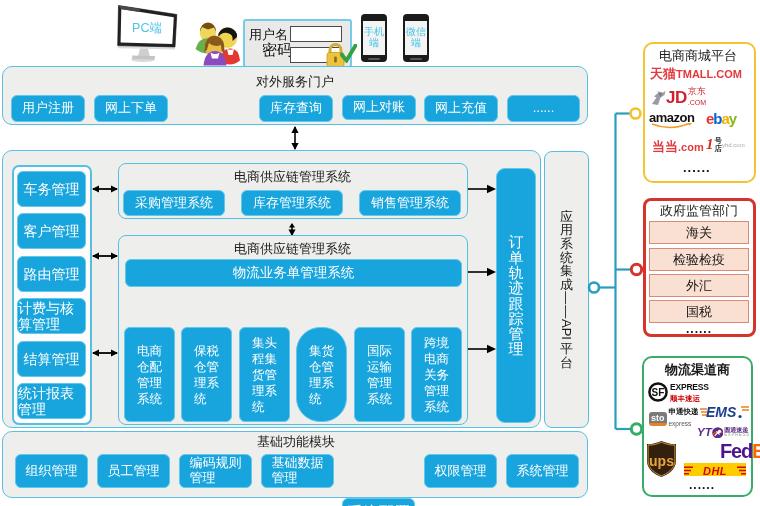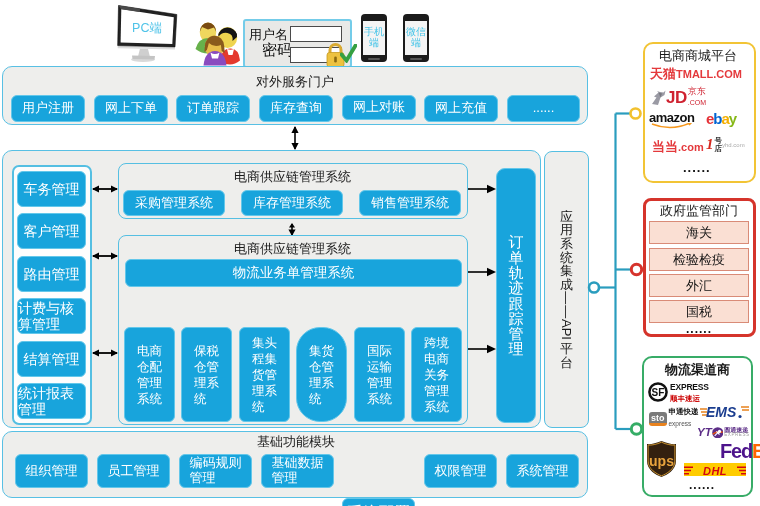--- a/index.html
+++ b/index.html
@@ -77,21 +77,20 @@
 </div>
 
 <div class="band" style="left:2px;top:66px;width:586px;height:59px;"></div>
 
 <div class="ttl" style="left:256px;top:73px;">对外服务门户</div>
 
 <div class="btn" style="left:11px;top:95px;width:74px;height:27px;font-size:13px;">用户注册</div>
 
 <div class="btn" style="left:94px;top:95px;width:74px;height:27px;font-size:13px;">网上下单</div>
 
-<div class="btn" style="left:176px;top:95px;width:74px;height:27px;font-size:13px;">订单跟踪</div>
 
 <div class="btn" style="left:259px;top:95px;width:74px;height:27px;font-size:13px;">库存查询</div>
 
 <div class="btn" style="left:342px;top:95px;width:74px;height:25px;font-size:13px;">网上对账</div>
 
 <div class="btn" style="left:424px;top:95px;width:74px;height:27px;font-size:13px;">网上充值</div>
 
 <div class="btn" style="left:507px;top:95px;width:73px;height:27px;font-size:13px;">......</div>
 
 <svg style="position:absolute;left:288px;top:126px;" width="14" height="24" viewBox="0 0 14 24">

